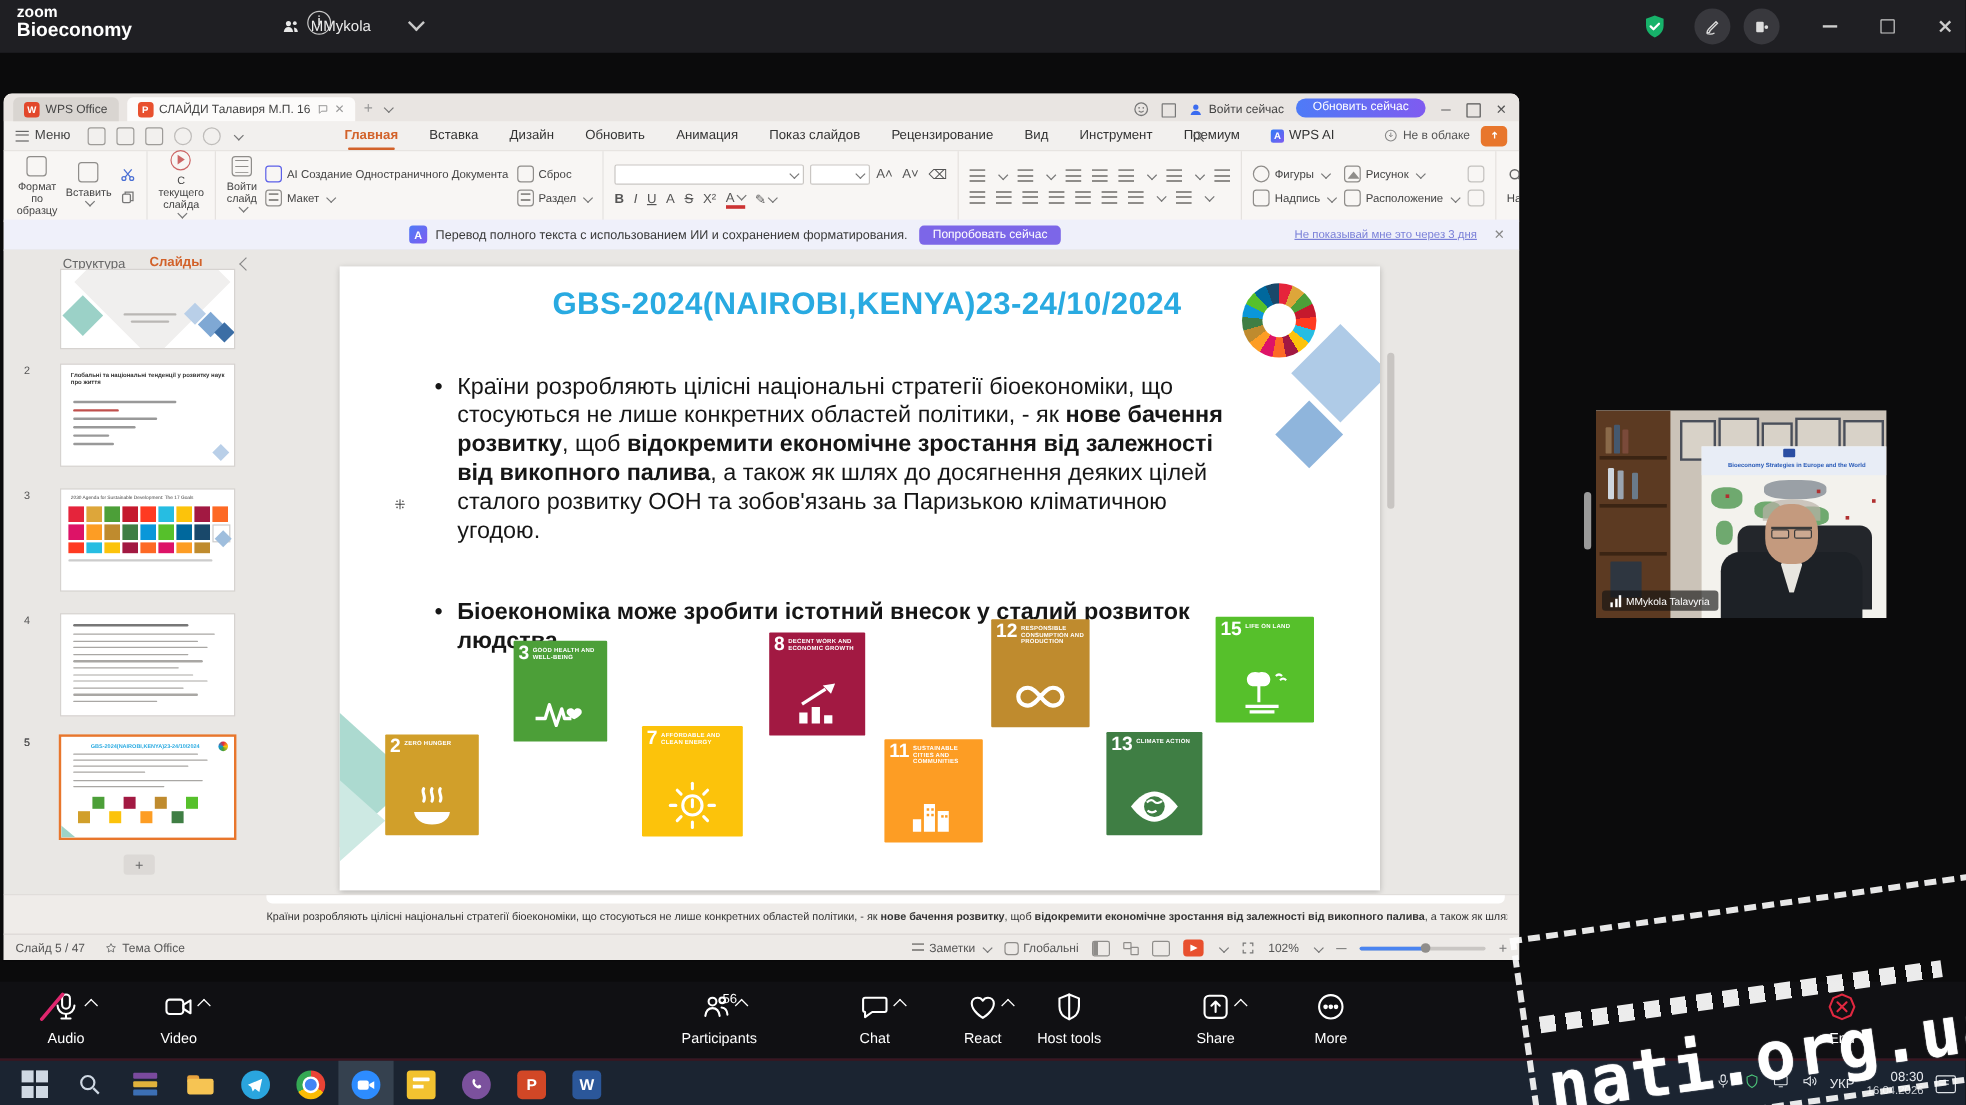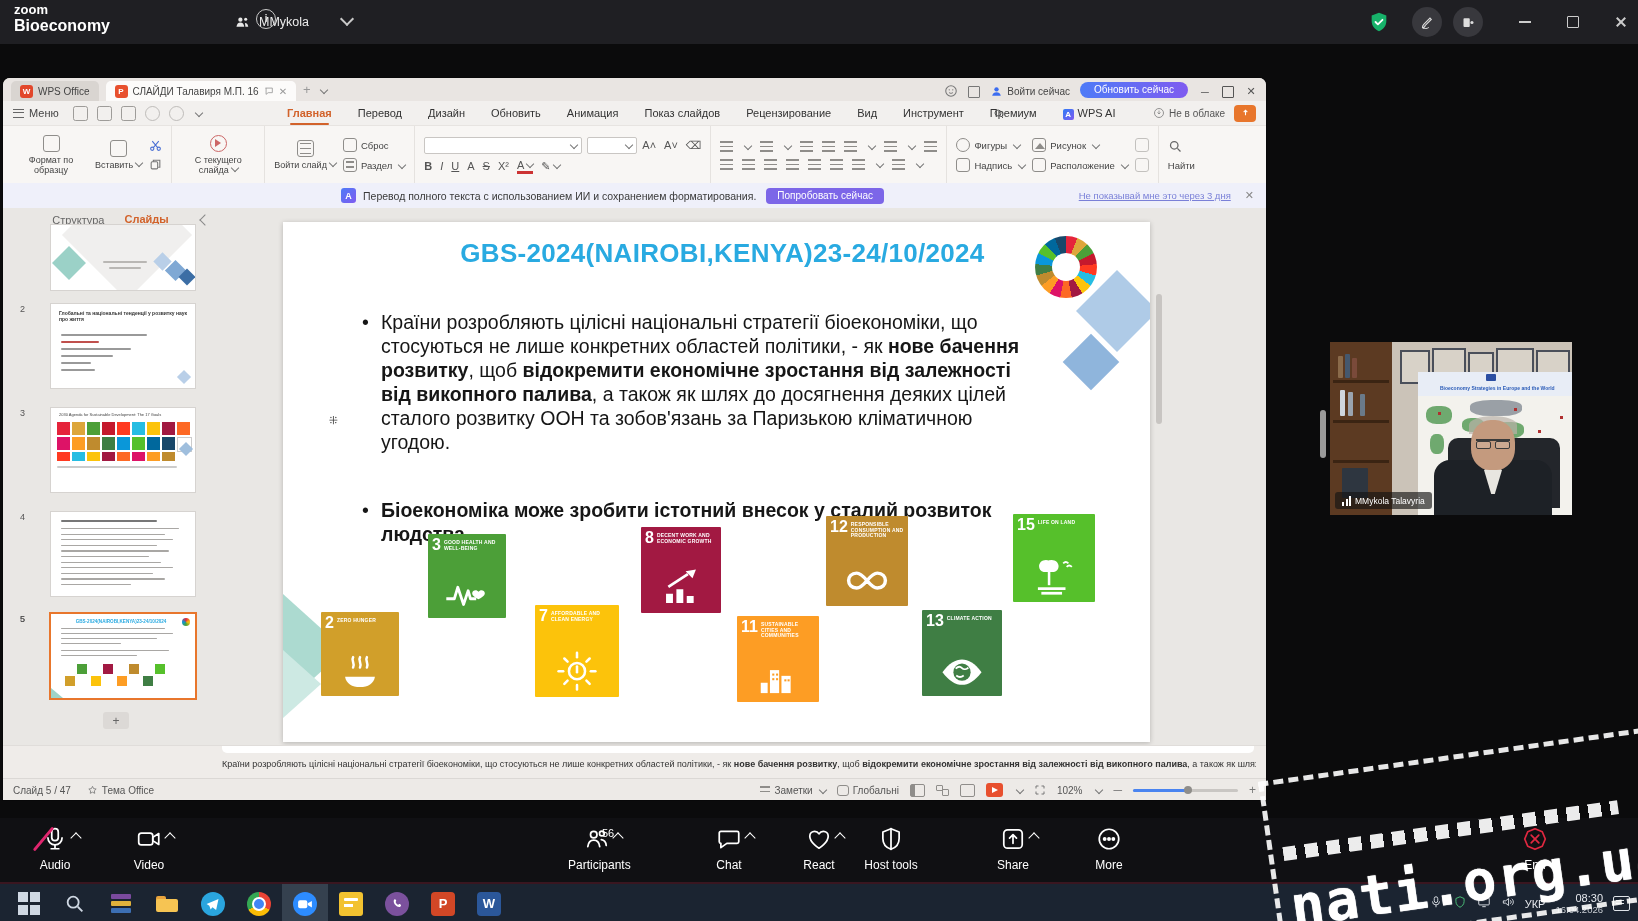--- a/index.html
+++ b/index.html
@@ -300,21 +300,21 @@
       <span class="qat">
         <span class="qi"></span>
         <span class="qi"></span>
         <span class="qi"></span>
         <span class="qi round"></span>
         <span class="qi round"></span>
         <span class="caret"></span>
       </span>
       <span class="items">
           <span class="mitem on">Главная</span>
-          <span class="mitem">Перевод</span>
+          <span class="mitem">Вставка</span>
           <span class="mitem">Дизайн</span>
           <span class="mitem">Обновить</span>
           <span class="mitem">Анимация</span>
           <span class="mitem">Показ слайдов</span>
           <span class="mitem">Рецензирование</span>
           <span class="mitem">Вид</span>
           <span class="mitem">Инструмент</span>
           <span class="mitem">Премиум</span>
           <span class="mitem"><span class="ailogo">A</span>WPS AI</span>
         </span>
@@ -363,20 +363,31 @@
       <div class="tgroup">
         <div class="bigbtn">
           <span class="ti playc"></span>
           <span><span>С текущего слайда</span><span class="caret"></span></span>
         </div>
       </div>
       <div class="tgroup">
         <div class="bigbtn">
           <span class="ti lines"></span>
           <span><span>Войти слайд</span><span class="caret"></span></span>
+        </div>
+        <div class="minicol">
+          <span class="minibtn">
+            <span class="ti sm" style="border-color:#5B5FE8"></span>
+            <span>AI Создание Одностраничного Документа</span>
+          </span>
+          <span class="minibtn">
+            <span class="ti sm lines"></span>
+            <span>Макет</span>
+              <span class="caret"></span>
+          </span>
         </div>
         <div class="minicol">
           <span class="minibtn">
             <span class="ti sm"></span>
             <span>Сброс</span>
           </span>
           <span class="minibtn">
             <span class="ti sm lines"></span>
             <span>Раздел</span>
               <span class="caret"></span>

